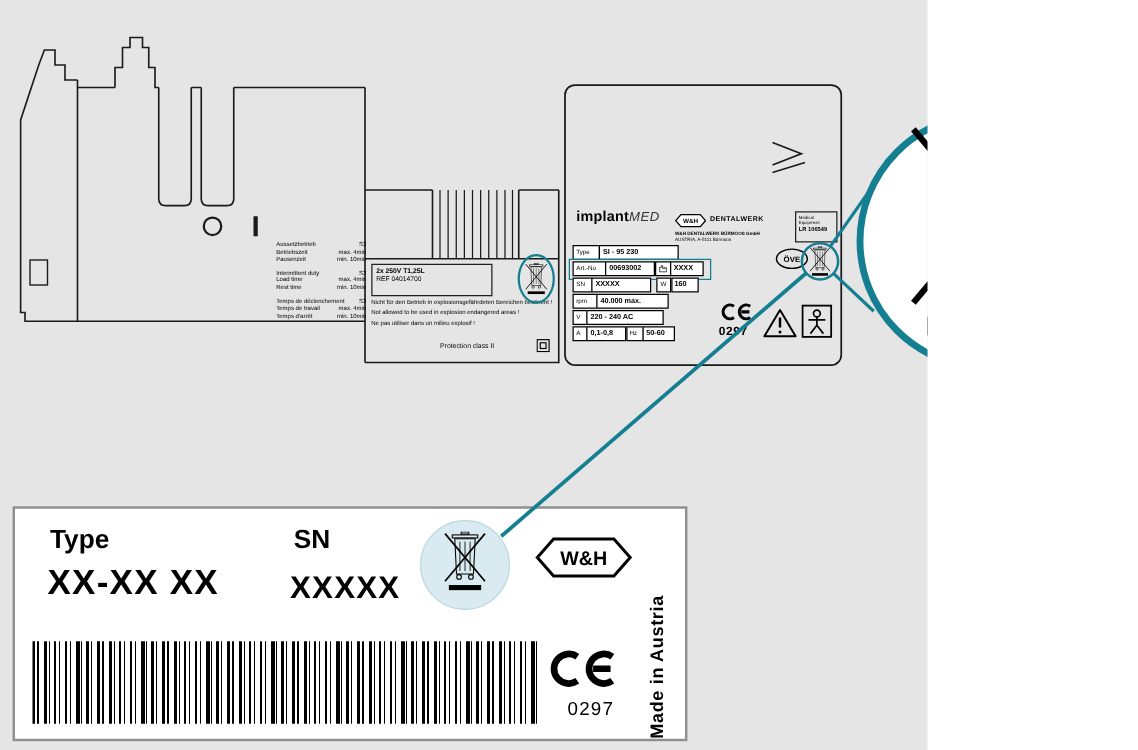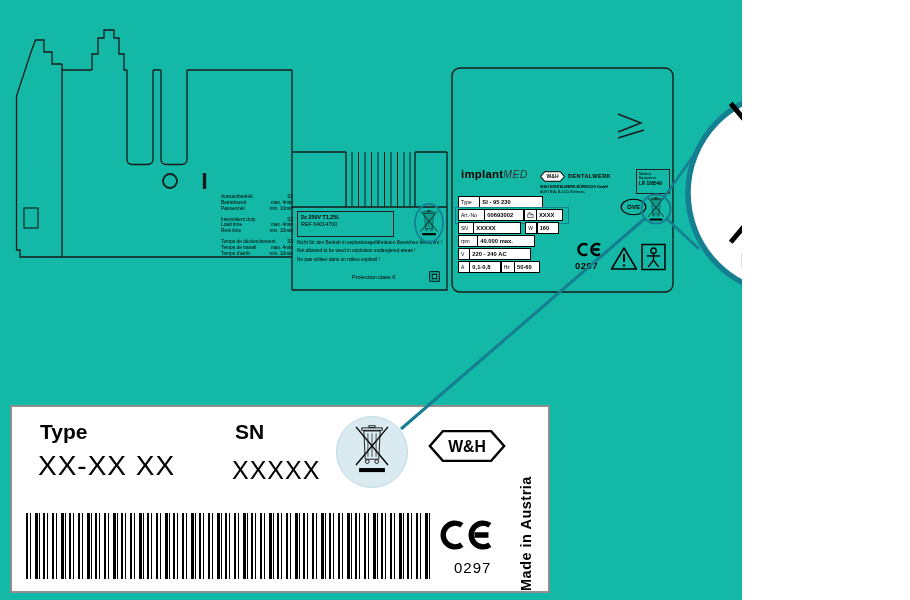--- a/index.html
+++ b/index.html
@@ -1,19 +1,19 @@
 <!DOCTYPE html>
 <html><head>
 <meta charset="utf-8">
 <title>Device label illustration</title>
 <style>
   *{margin:0;padding:0;box-sizing:border-box}
   html,body{background:#fff}
   body{font-family:"Liberation Sans",sans-serif;color:#000}
-  .stage{position:relative;width:742px;height:600px;background:#14b8a6;overflow:hidden}
+  .stage{position:relative;width:742px;height:600px;background:#e5e5e5;overflow:hidden}
   svg{display:block}
   .lineart{position:absolute;left:0;top:0;z-index:1}
   .overlay{position:absolute;left:0;top:0;z-index:3;pointer-events:none}
   .txt{position:absolute;z-index:2}
 
   
   .duty{left:221px;top:194px;width:72px;font-size:4.8px;line-height:1.22}
   .duty .grp{margin-bottom:5px}
   .duty .r{display:flex;justify-content:space-between}
 
@@ -42,21 +42,21 @@
   .cell + .cell{margin-left:-0.7px}
   .cell.lab{font-size:5px}
   .cell.val{font-size:5.8px;font-weight:bold}
   .cellgap{width:4px;height:12px}
   .art-hl{position:absolute;left:455px;top:206.5px;width:114px;height:17.5px;border:1.7px solid #157f92;z-index:2}
   .ce-num-plate{left:575px;top:260px;font-size:9.5px;font-weight:bold;letter-spacing:.5px}
 
   
   .type-label{position:absolute;left:10px;top:405px;width:540px;height:188px;border:2px solid #8f8f8f;background:#fff;z-index:2}
   .type-label .h{position:absolute;font-size:21px;font-weight:bold}
-  .type-label .v{position:absolute;font-weight:normal}
+  .type-label .v{position:absolute;font-weight:bold}
   .tl-type-h{left:28px;top:13px}
   .tl-sn-h{left:223px;top:13px}
   .tl-type-v{left:26px;top:43px;font-size:28px;letter-spacing:1px}
   .tl-sn-v{left:220px;top:49px;font-size:25px;letter-spacing:1px}
   .barcode{position:absolute;left:14px;top:106px;width:406px;height:66px;
     background:repeating-linear-gradient(90deg,
       #000 0px,#000 2px,#fff 2px,#fff 4px,
       #000 4px,#000 5px,#fff 5px,#fff 9px,
       #000 9px,#000 12px,#fff 12px,#fff 13px,
       #000 13px,#000 14px,#fff 14px,#fff 17px,

